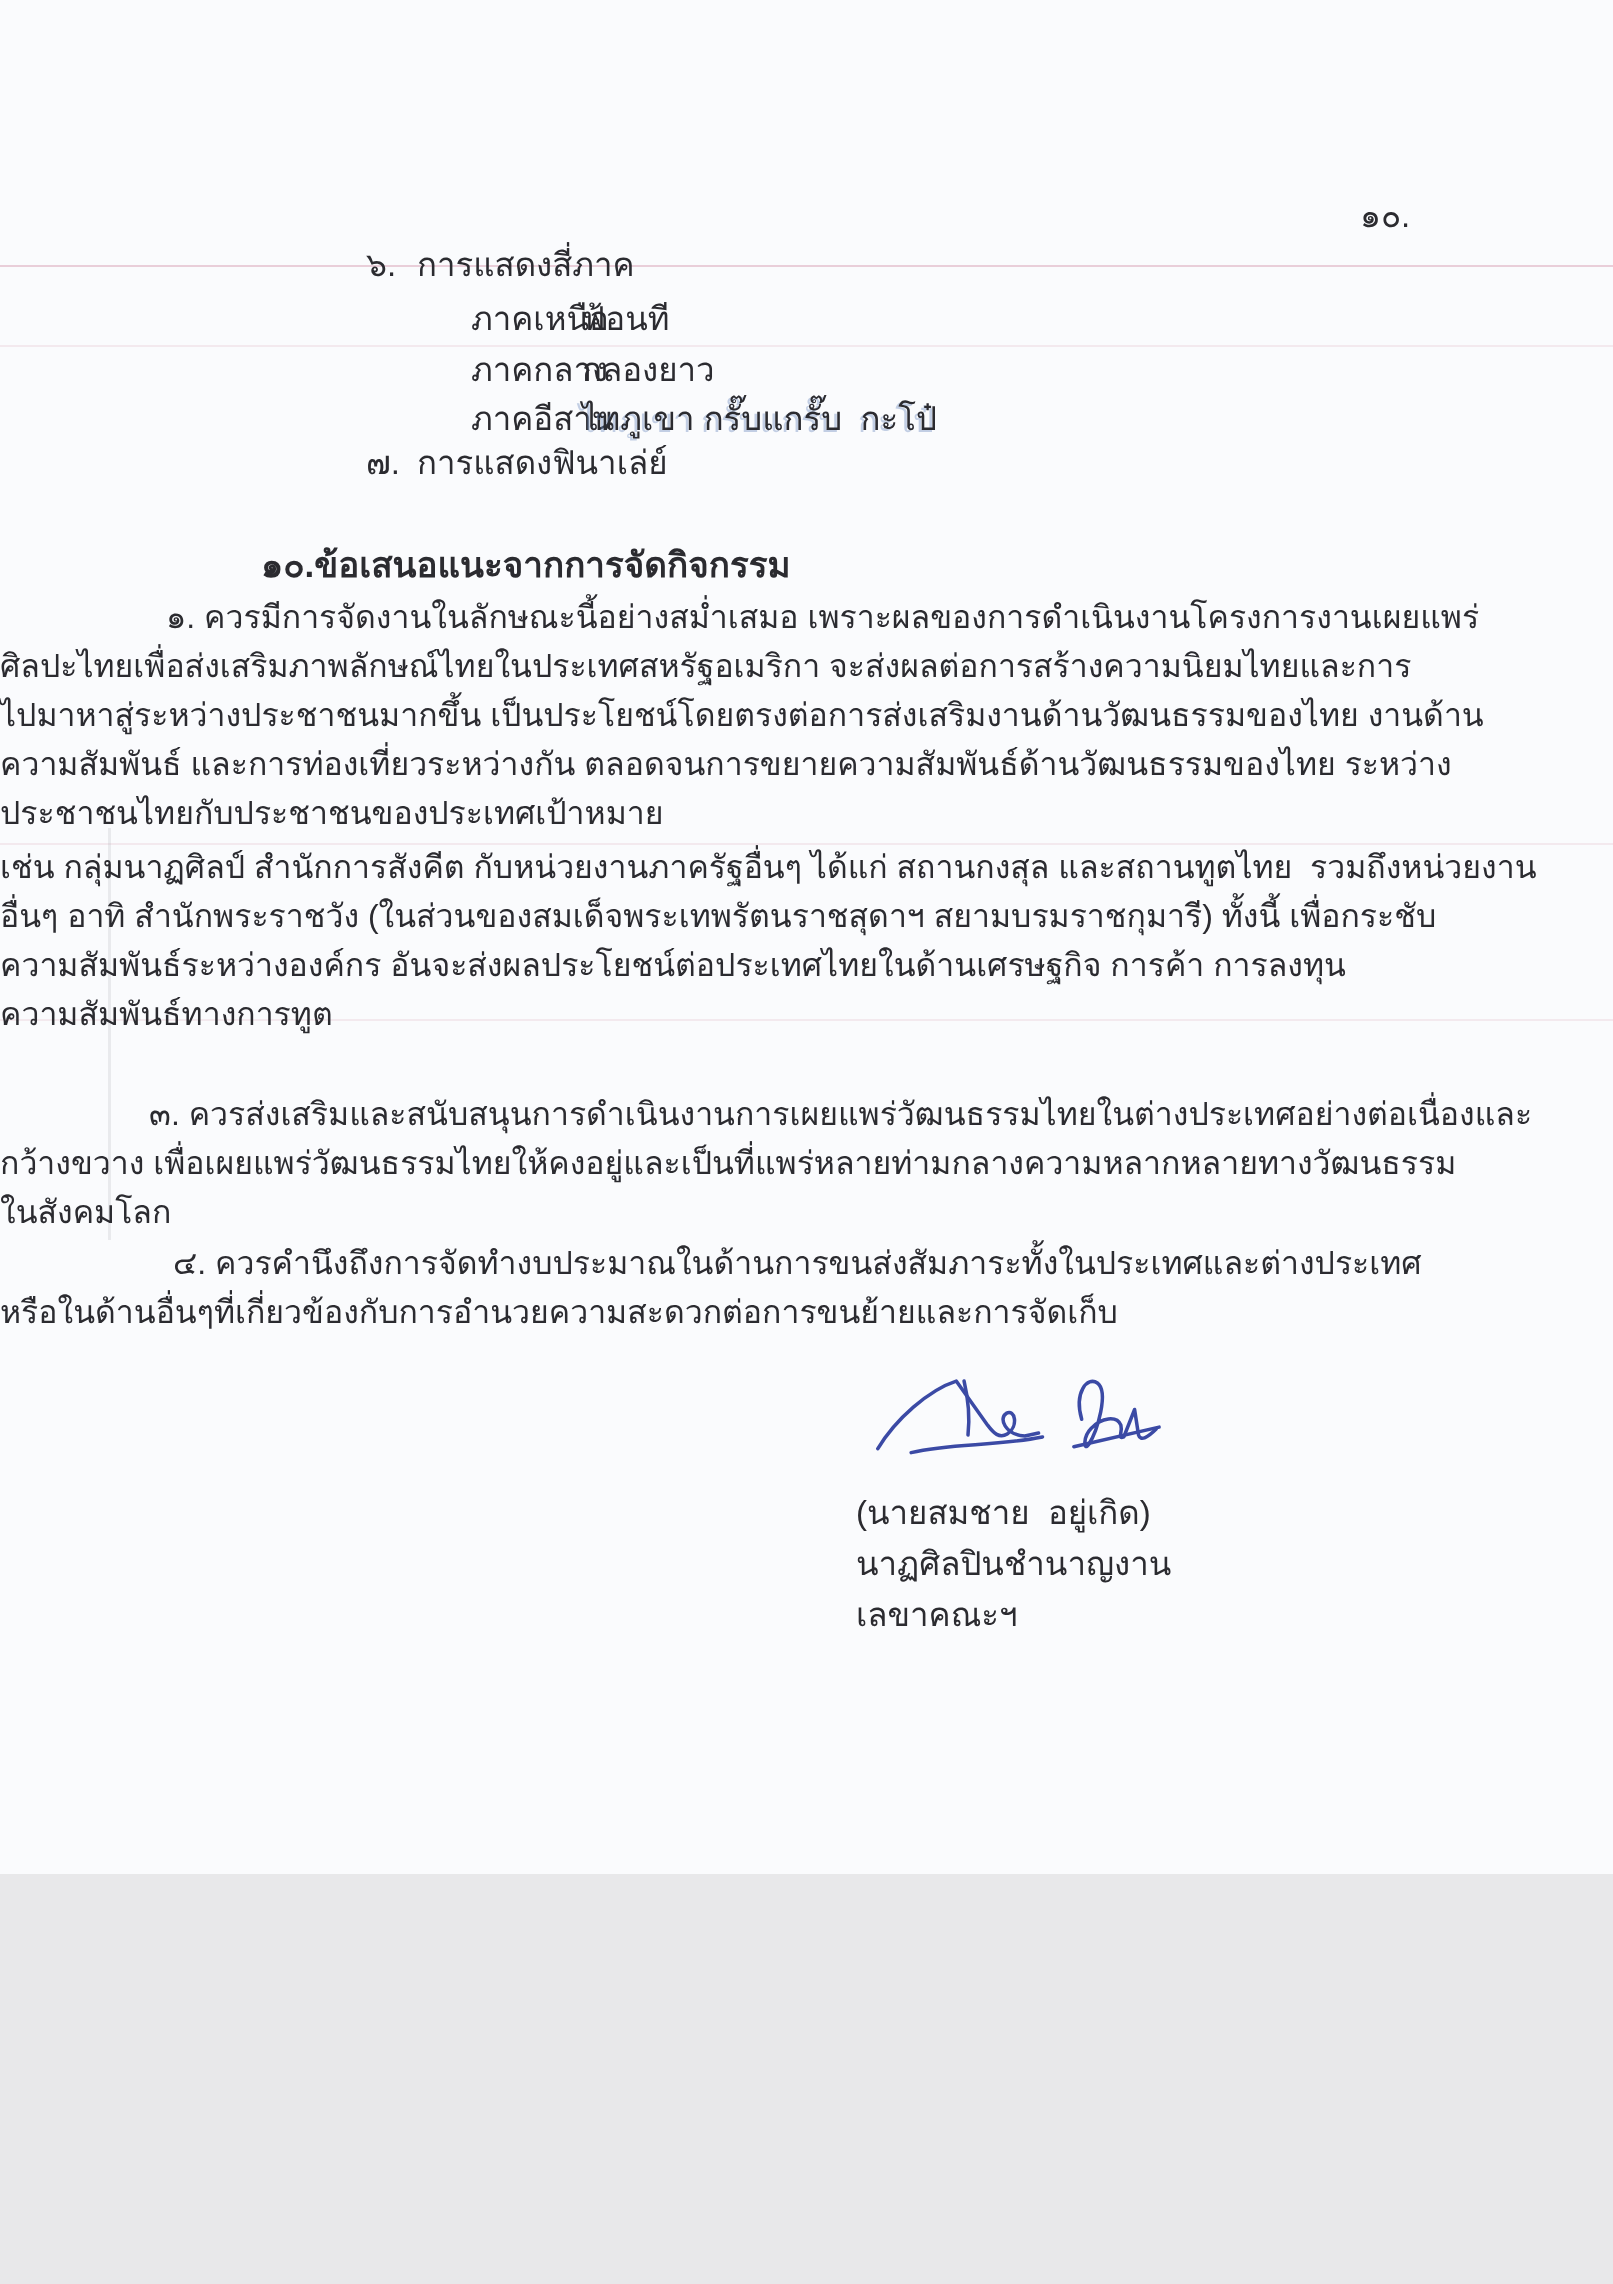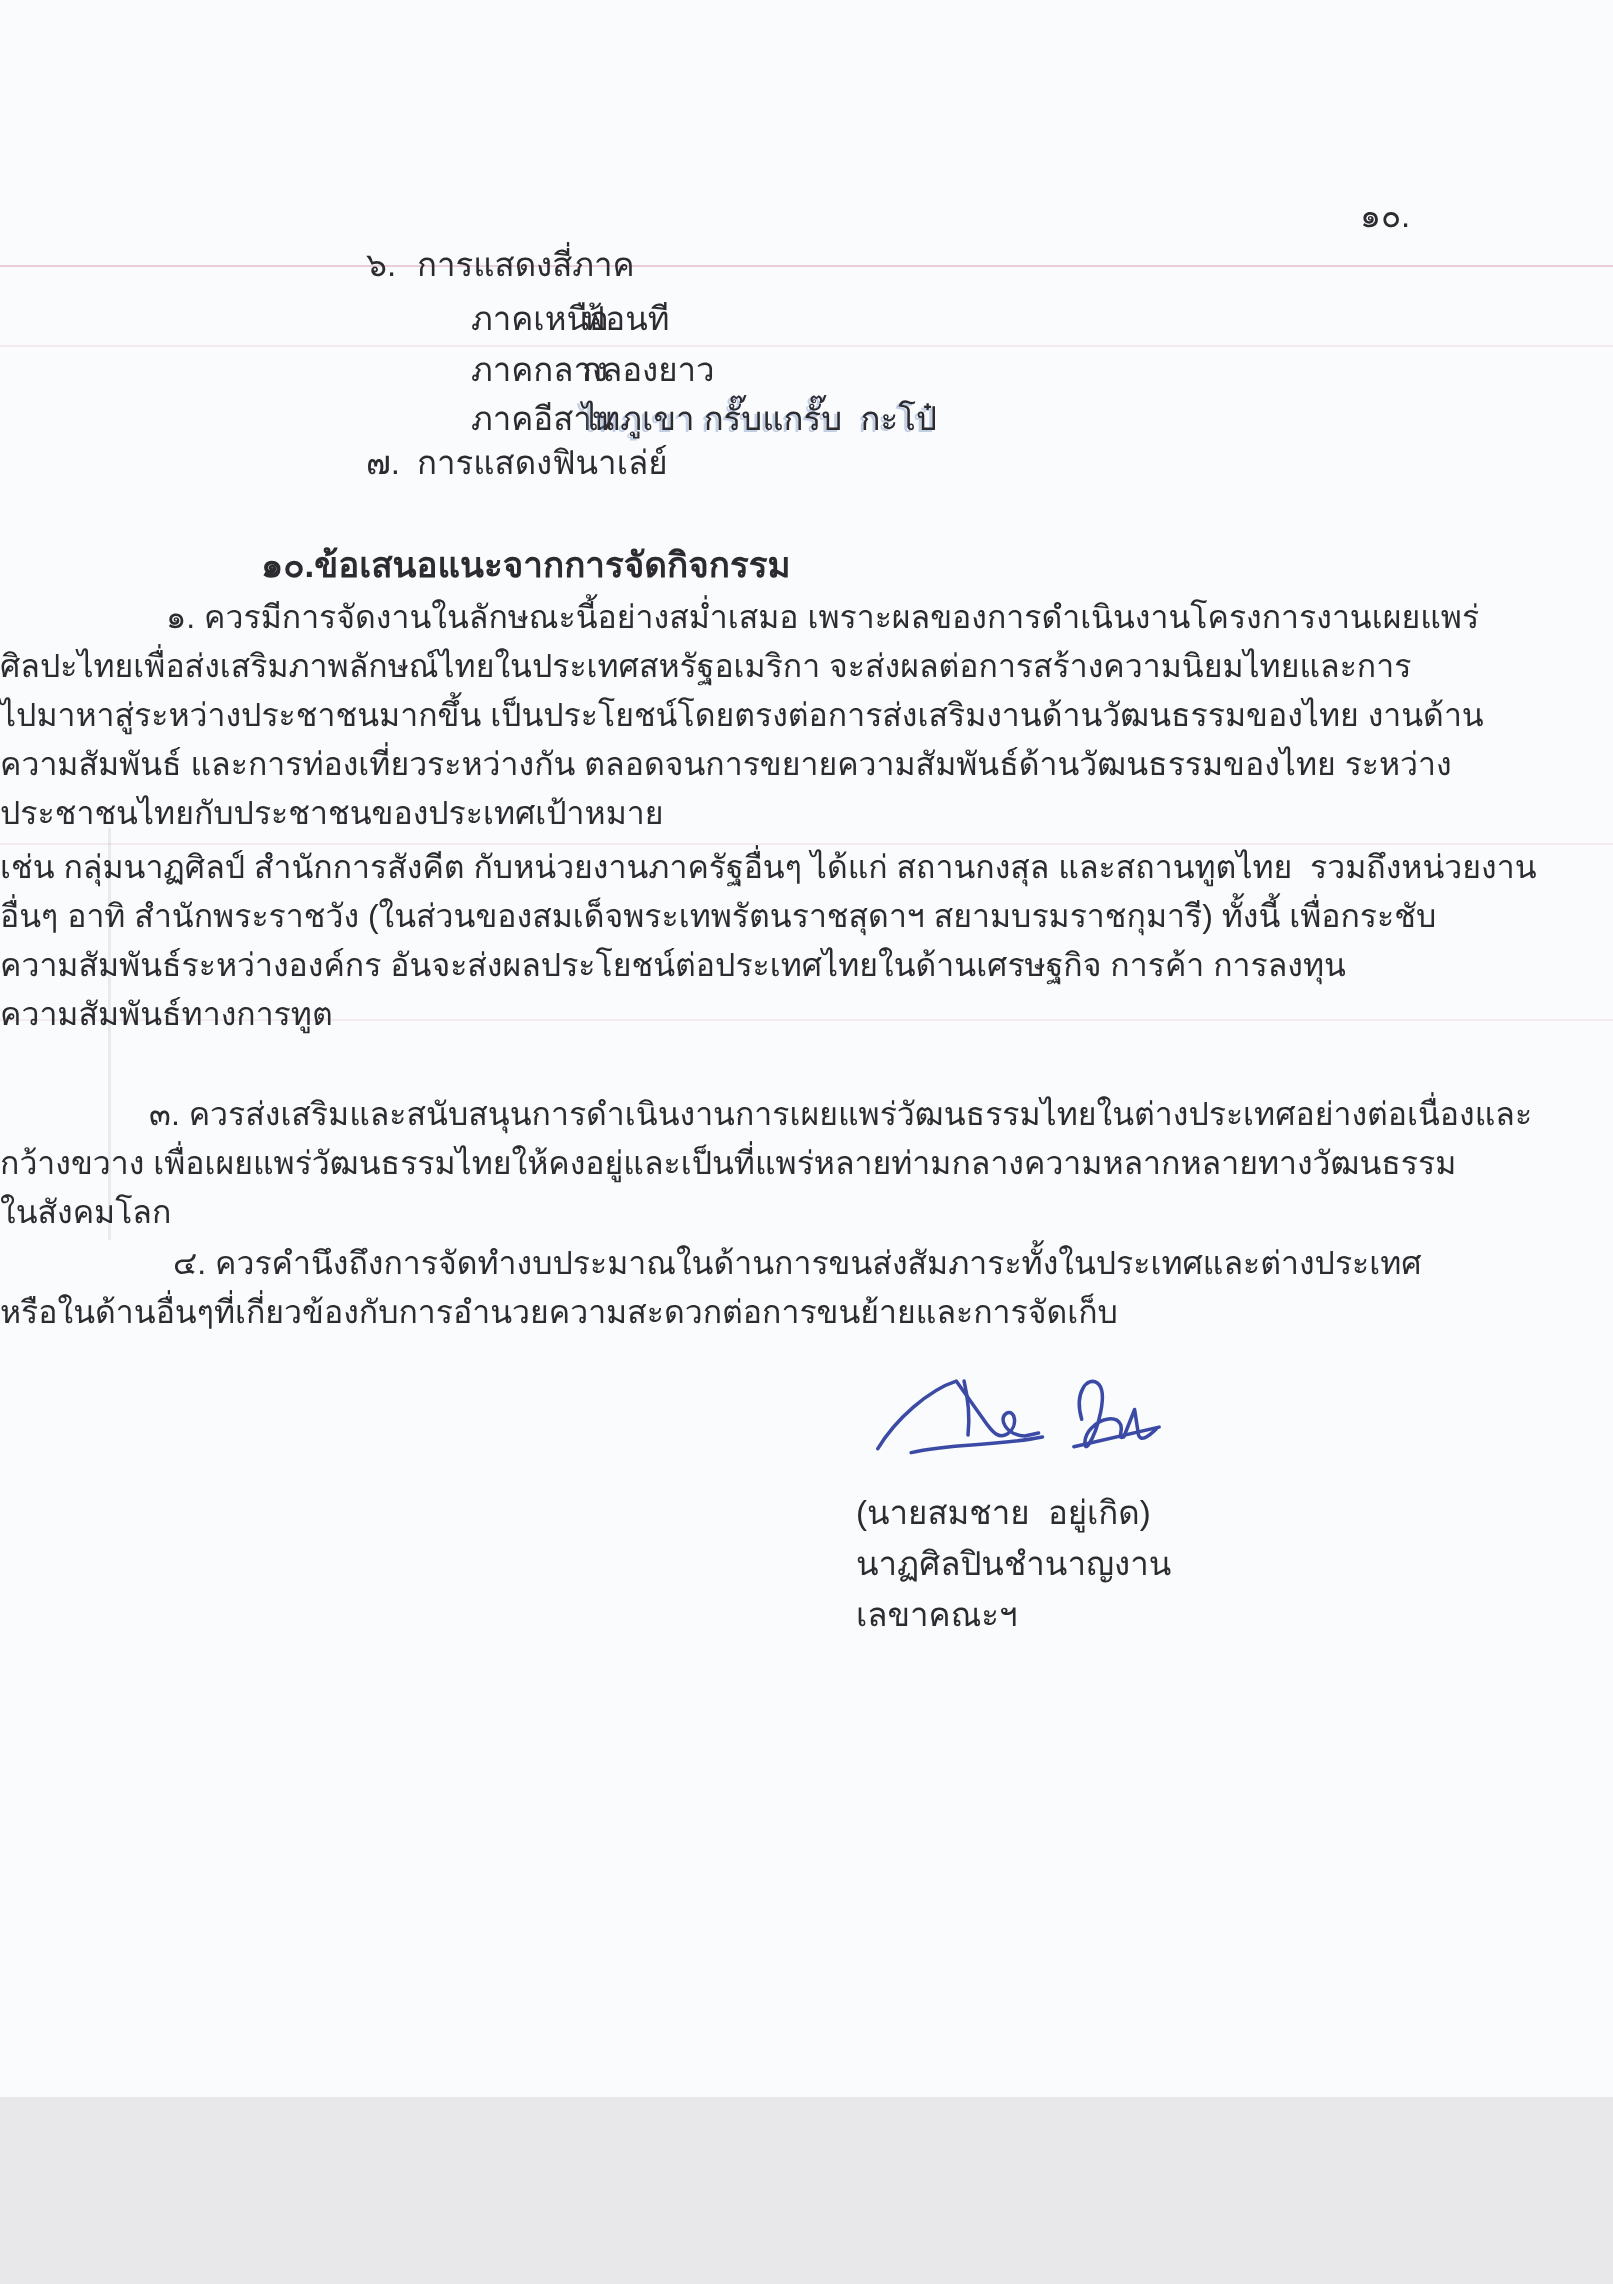--- a/index.html
+++ b/index.html
@@ -1,18 +1,18 @@
 <!DOCTYPE html>
 <html><head>
 <meta charset="utf-8">
 <style>
   html,body{margin:0;padding:0;background:#e8e8ea;}
   .page{
     position:relative;
-    width:1613px;height:2097px;
+    width:1613px;height:1874px;
     margin:0 auto;
     background:#fafbfd;
     overflow:hidden;
     font-family:"Liberation Sans","DejaVu Sans",sans-serif;
     color:#2b2b30;
   }
   .scan-line{position:absolute;left:0;width:100%;height:2px;pointer-events:none;}
   .scan-line.strong{background:#e3bfcc;opacity:.75;}
   .scan-line.faint{background:#ecd3db;opacity:.45;}
   .scan-edge{position:absolute;width:2.9px;background:#9aa0a8;opacity:.18;pointer-events:none;}

